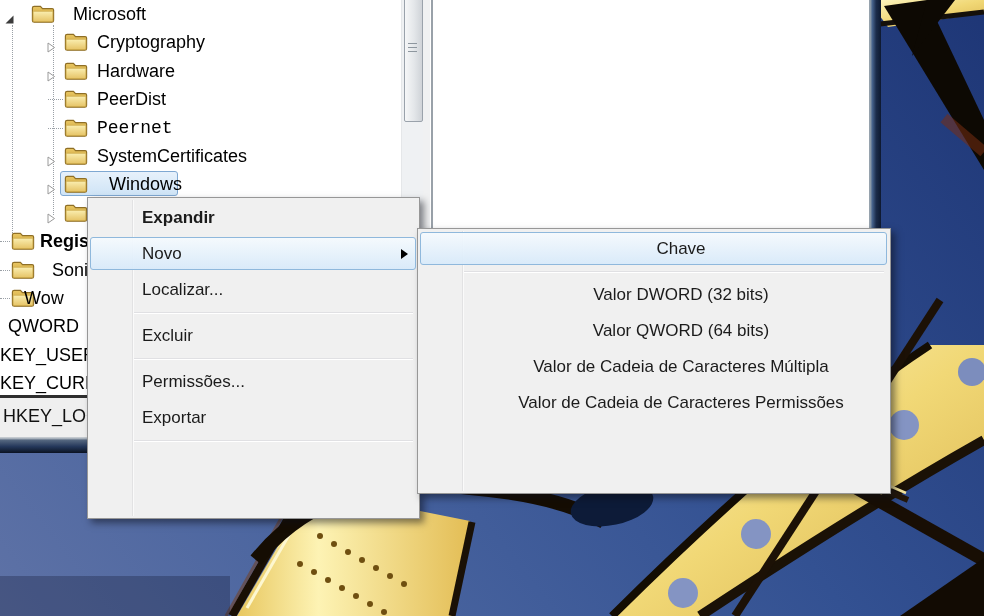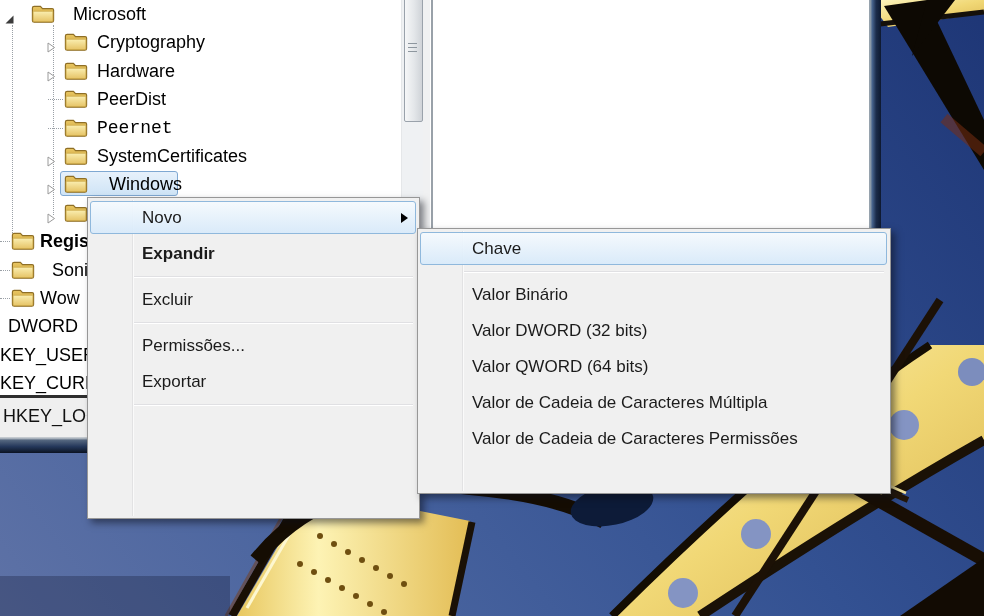--- a/index.html
+++ b/index.html
@@ -46,21 +46,21 @@
   .menu-item{position:relative;height:36px;line-height:36px;padding-left:54px;font-size:17px;color:#1b1b1b;}
   .menu-item.bold{font-weight:bold;}
   .menu-item .mlabel{position:relative;z-index:2;}
   .hlbox{position:absolute;left:2px;right:3px;top:1px;bottom:2px;border:1px solid #8fb8dc;border-radius:3px;
     background:linear-gradient(rgba(245,250,254,.93),rgba(216,234,250,.93));z-index:1;}
   .menu-sep{height:10px;position:relative;margin:0 6px 0 46px;}
   .menu-sep::after{content:"";position:absolute;left:0;right:0;top:4px;height:1px;background:#e0e0e3;box-shadow:0 1px 0 #fff;}
   .submenu-arrow-icon{position:absolute;right:11px;top:50%;margin-top:-5px;width:0;height:0;z-index:2;
     border-left:7px solid #000;border-top:5px solid transparent;border-bottom:5px solid transparent;}
   #context-menu{left:87px;top:197px;width:333px;height:322px;}
-  #submenu{left:417px;top:228px;width:474px;height:266px;}
+  #submenu{left:417px;top:228px;width:474px;height:266px;text-align:center;}
 </style>
 </head>
 <body>
 
 <div id="stage">
 
   <div id="wallpaper">
     <svg width="984" height="616" viewBox="0 0 984 616">
       <defs>
         <linearGradient id="goldband" x1="0" y1="0" x2="1" y2="1">
@@ -211,24 +211,24 @@
             <svg class="fold" width="24" height="20" style="left: 11px;">
               <use href="#folder-sym" width="24" height="20"></use>
             </svg>
             <span class="lbl" style="left: 52px;">Sonic</span>
           </div>
           <div class="tree-row" style="top: 286px;">
             <span class="dotstub" style="left: 0px; width: 10px; top: 12px;"></span>
             <svg class="fold" width="24" height="20" style="left: 11px;">
               <use href="#folder-sym" width="24" height="20"></use>
             </svg>
-            <span class="lbl" style="left: 40px;">Wow</span>
+            <span class="lbl" style="left: 24px;">Wow</span>
           </div>
           <div class="tree-row" style="top: 314.4px;">
-            <span class="lbl" style="left: 8px;">DWORD</span>
+            <span class="lbl" style="left: 8px;">QWORD</span>
           </div>
           <div class="tree-row" style="top: 342.8px;">
             <span class="lbl" style="left: 0px;">KEY_USERS</span>
           </div>
           <div class="tree-row" style="top: 371.2px;">
             <span class="lbl" style="left: 0px;">KEY_CURR</span>
           </div>
         </div>
 
       <svg width="0" height="0" style="position:absolute">
@@ -265,37 +265,37 @@
     <div id="status-bar">
       <span>HKEY_LOC</span>
     </div>
     <div id="win-bottom"></div>
     <div id="win-right"></div>
   </div>
 
   <div id="context-menu" class="menu">
     <div class="gutterline"></div>
     <div id="context-menu-items">
+        <div class="menu-item bold"><span class="mlabel">Expandir</span></div>
         <div class="menu-item"><div class="hlbox"></div><span class="mlabel">Novo</span><span class="submenu-arrow-icon"></span></div>
-        <div class="menu-item bold"><span class="mlabel">Expandir</span></div>
+        <div class="menu-item"><span class="mlabel">Localizar...</span></div>
         <div class="menu-sep"></div>
         <div class="menu-item"><span class="mlabel">Excluir</span></div>
         <div class="menu-sep"></div>
         <div class="menu-item"><span class="mlabel">Permissões...</span></div>
         <div class="menu-item"><span class="mlabel">Exportar</span></div>
         <div class="menu-sep"></div>
       </div>
   </div>
 
   <div id="submenu" class="menu">
     <div class="gutterline"></div>
     <div id="submenu-items">
         <div class="menu-item"><div class="hlbox"></div><span class="mlabel">Chave</span></div>
         <div class="menu-sep"></div>
-        <div class="menu-item"><span class="mlabel">Valor Binário</span></div>
         <div class="menu-item"><span class="mlabel">Valor DWORD (32 bits)</span></div>
         <div class="menu-item"><span class="mlabel">Valor QWORD (64 bits)</span></div>
         <div class="menu-item"><span class="mlabel">Valor de Cadeia de Caracteres Múltipla</span></div>
         <div class="menu-item"><span class="mlabel">Valor de Cadeia de Caracteres Permissões</span></div>
       </div>
   </div>
 
 </div>
 
 </body></html>

